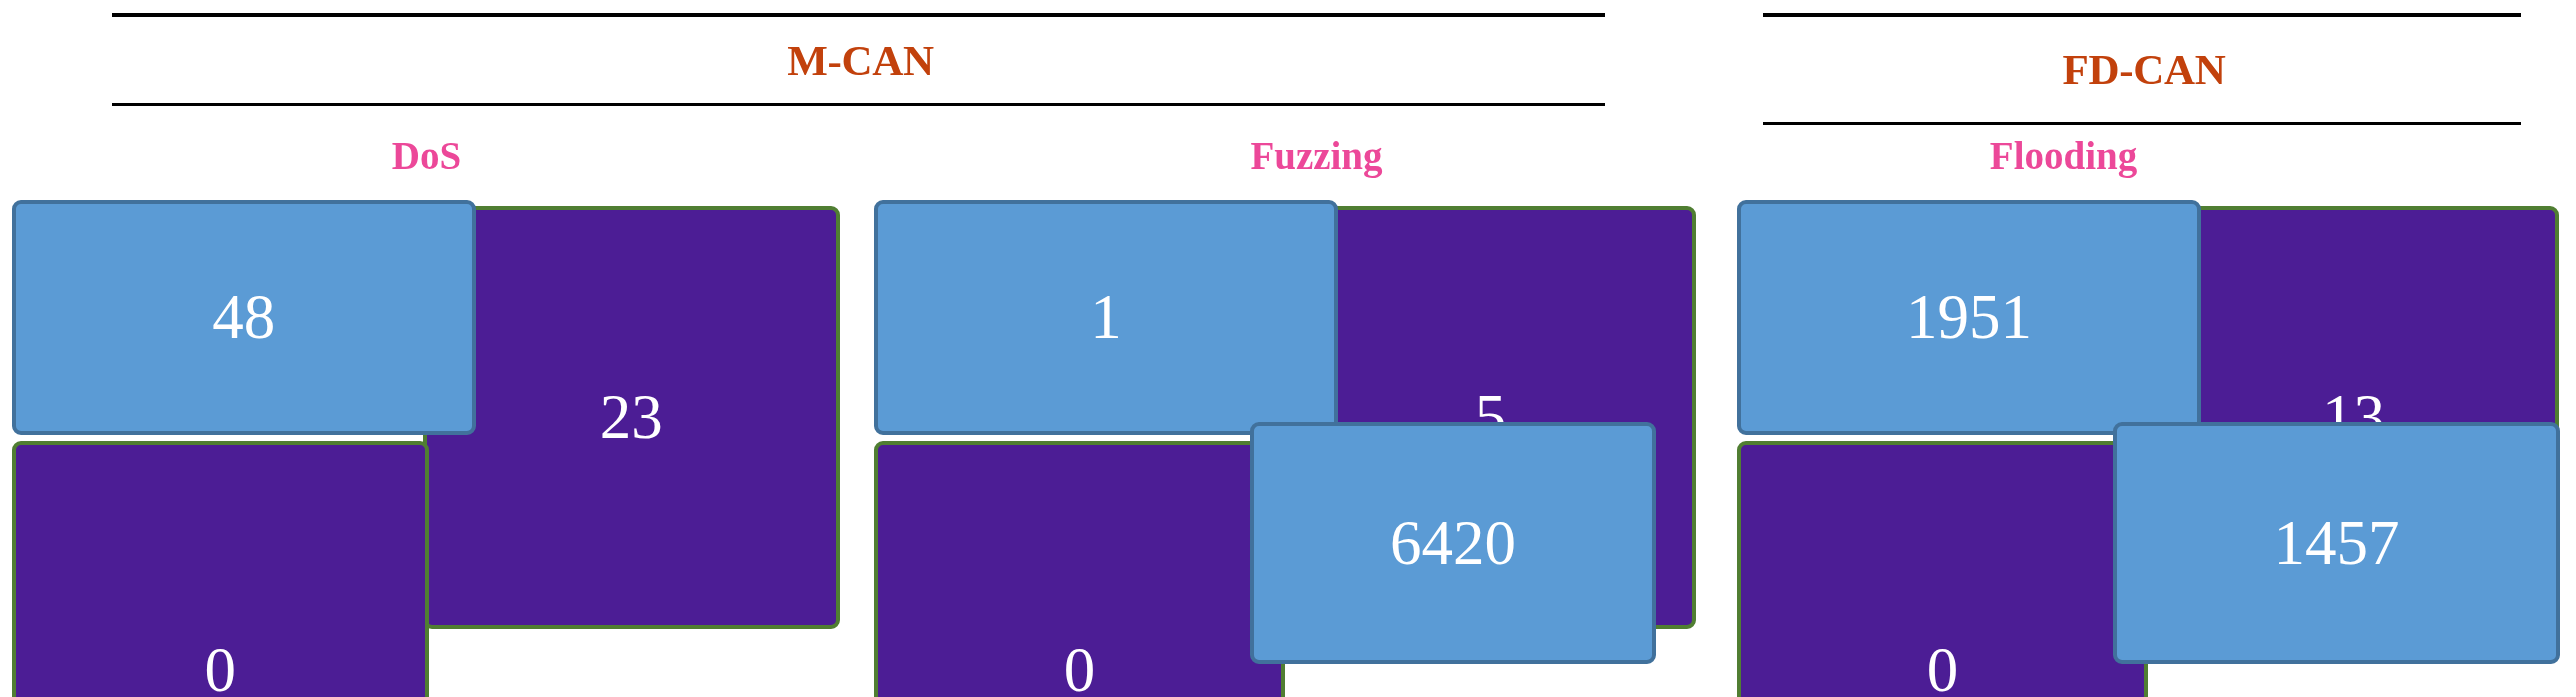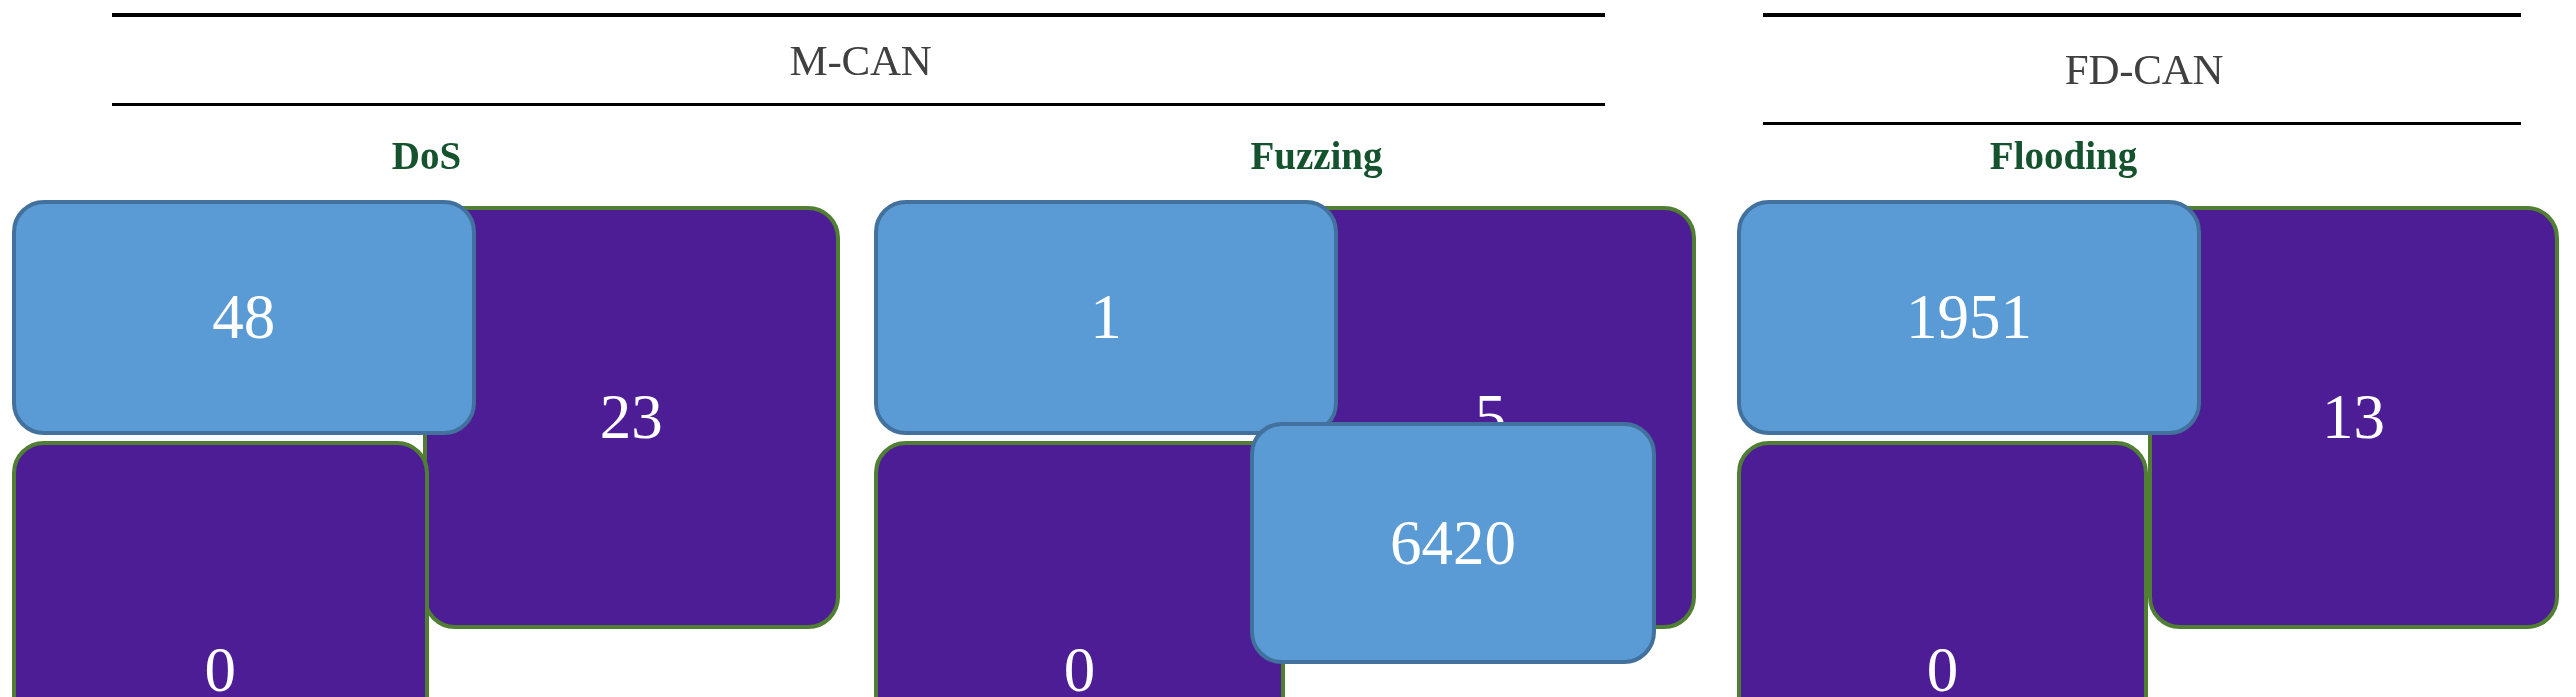--- a/index.html
+++ b/index.html
@@ -29,47 +29,47 @@
   }
   .group-rule.top  { top: 0; }
   .group-rule.bottom { bottom: 0; }
   .group-title {
     position: absolute;
     left: 4px;
     right: 0;
     top: 50%;
     transform: translateY(-50%);
     font-size: 43px;
-    font-weight: normal;
+    font-weight: bold;
     line-height: 1;
-    color: #404040;
+    color: #c2410c;
     letter-spacing: -0.3px;
   }
 
   
   .col-label {
     position: absolute;
     font-size: 39px;
     font-weight: bold;
-    color: #14532d;
+    color: #ec4899;
     text-align: center;
     line-height: 1;
     white-space: nowrap;
   }
 
   
   .matrix {
     position: absolute;
     top: 200px;
     height: 470px;
   }
   .cell {
     position: absolute;
     box-sizing: border-box;
-    border-radius: 32px;
+    border-radius: 9px;
     border-width: 4.1px;
     border-style: solid;
     display: flex;
     align-items: center;
     justify-content: center;
   }
   .cell-value {
     color: #ffffff;
     font-size: 63px;
     line-height: 1;
@@ -141,14 +141,17 @@
 <div class="matrix" style="left:1737px; width:823px;">
   <div class="cell fp" style="left:411px; top:5.9px; width:411px; height:423px;">
     <span class="cell-value">13</span>
   </div>
   <div class="cell fn" style="left:0px; top:241px; width:411px; height:458px;">
     <span class="cell-value">0</span>
   </div>
   <div class="cell tp" style="left:0px; top:0px; width:464px; height:235px;">
     <span class="cell-value">1951</span>
   </div>
+  <div class="cell tn" style="left:376px; top:222px; width:447px; height:242px;">
+    <span class="cell-value">1457</span>
+  </div>
 </div>
 
 
 </body></html>

